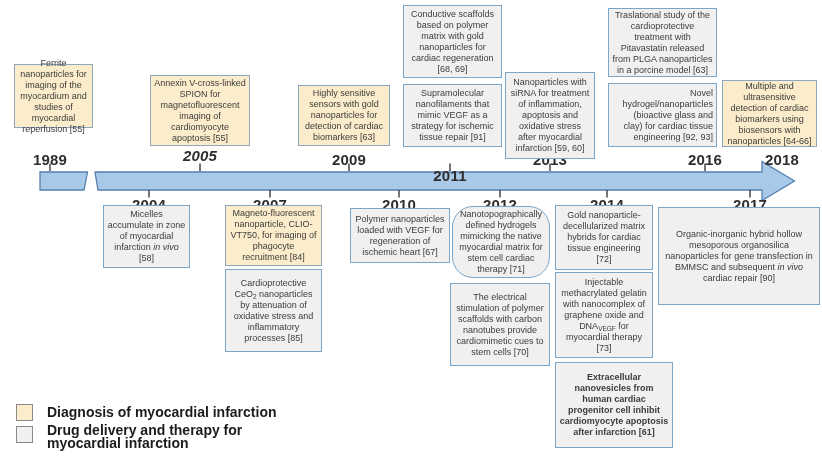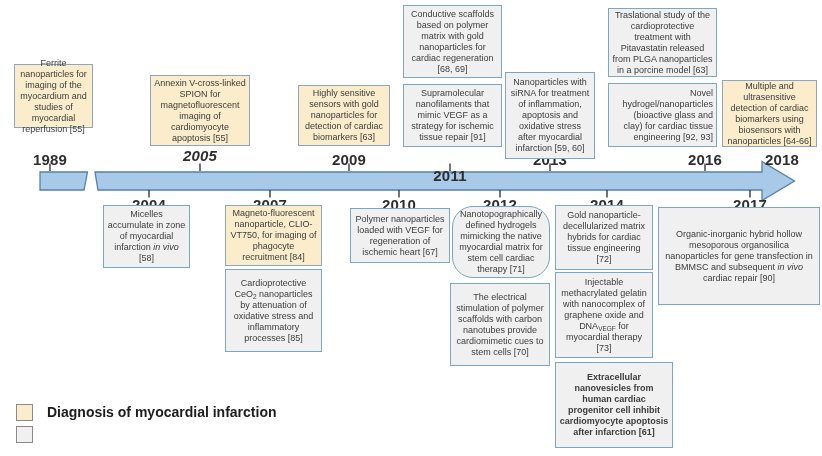--- a/index.html
+++ b/index.html
@@ -129,14 +129,18 @@
     <span>Extracellular nanovesicles from human cardiac progenitor cell inhibit cardiomyocyte apoptosis after infarction [61]</span>
   </div>
   <div class="box therapy" style="left:658px; top:207px; width:162px; height:98px;">
     <span><span>Organic-inorganic hybrid hollow mesoporous organosilica nanoparticles for gene transfection in BMMSC and subsequent </span><i>in vivo</i><span> cardiac repair [90]</span></span>
   </div>
 
   <div class="legend-swatch diagnosis" style="left:16px; top:404px;"></div>
   <div class="legend-label" style="left:47px; top:406px;">Diagnosis of myocardial infarction</div>
 
   <div class="legend-swatch therapy" style="left:16px; top:426px;"></div>
+  <div class="legend-label" style="left:47px; top:424px;">
+    <div>Drug delivery and therapy for</div>
+    <div>myocardial infarction</div>
+  </div>
 
 </div>
 
 </body></html>

